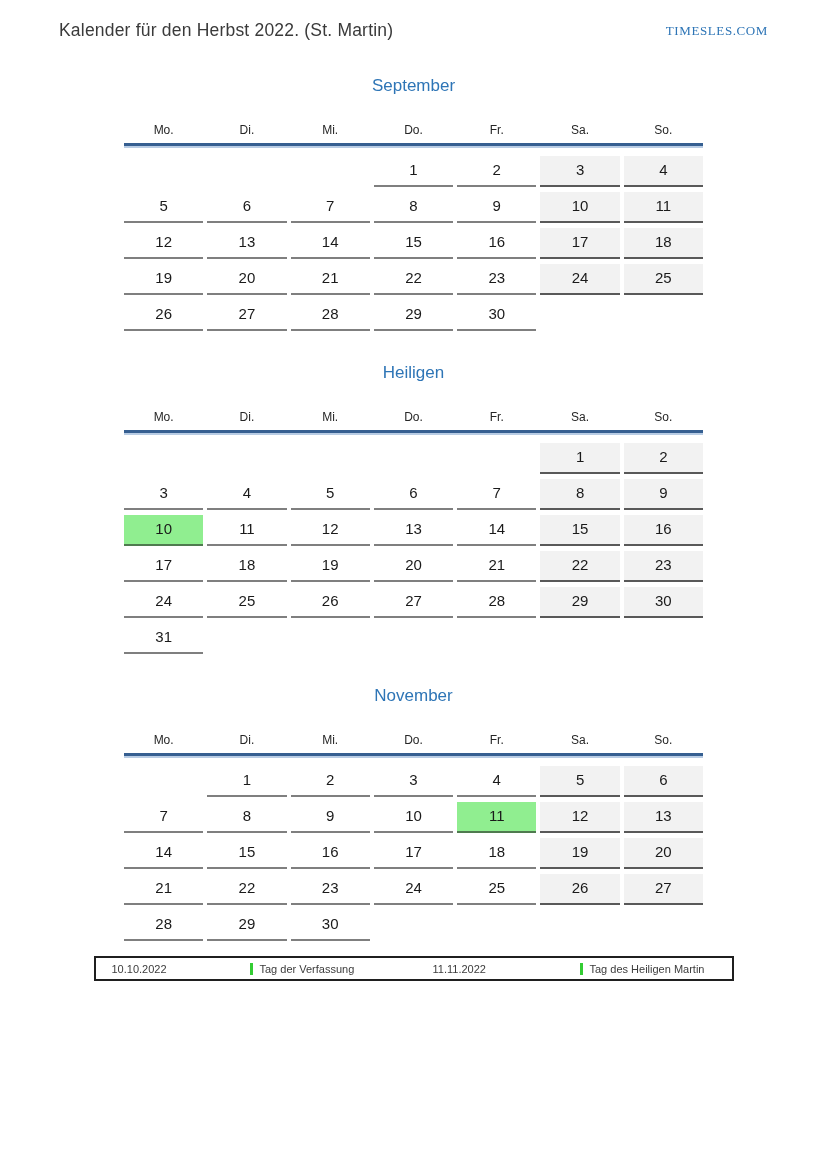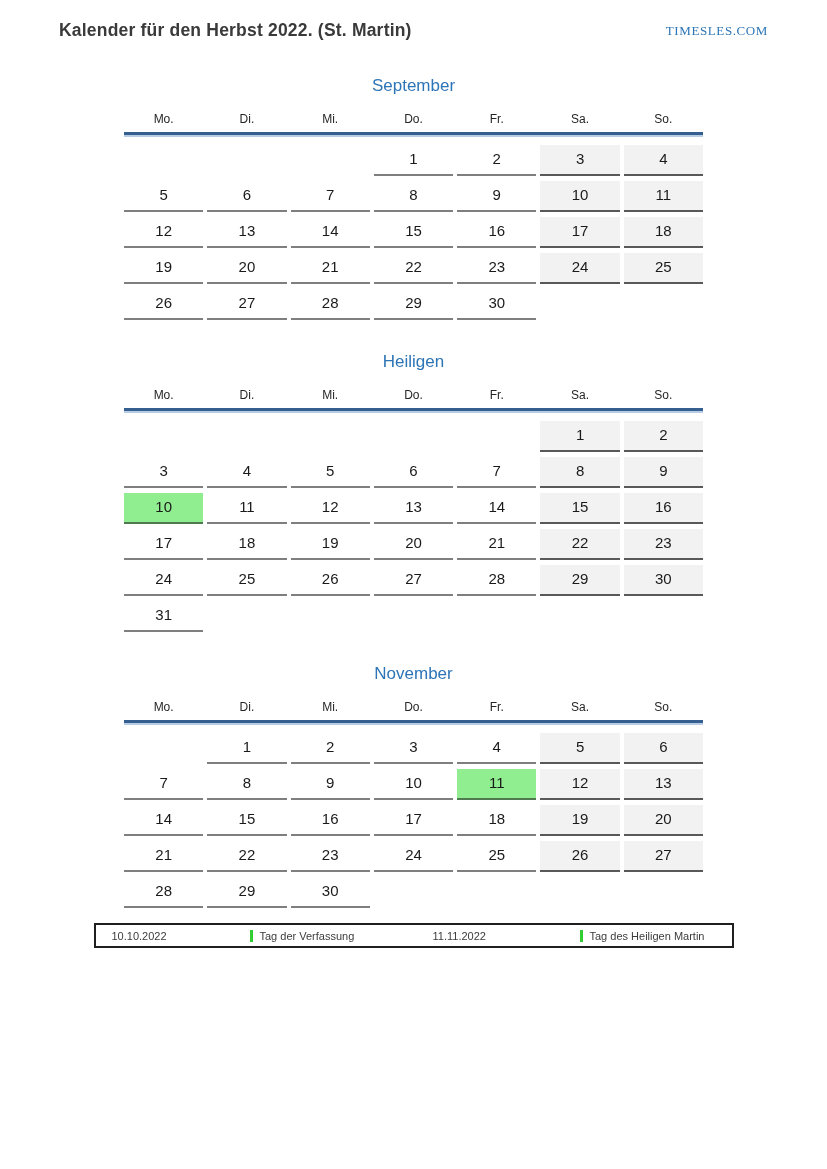--- a/index.html
+++ b/index.html
@@ -19,21 +19,20 @@
     display: flex;
     justify-content: space-between;
     align-items: flex-start;
     padding: 20px 59px 0 59px;
     height: 44px;
   }
   .page-title {
     font-size: 17.5px;
     color: #3a3a3a;
     letter-spacing: 0.2px;
-    font-weight: bold;
   }
   .site-logo {
     font-size: 13px;
     color: #2e75b6;
     letter-spacing: 0.6px;
     text-decoration: none;
     cursor: pointer;
     padding-top: 3px;
     font-family: Liberation Serif, serif;
   }
@@ -49,21 +48,21 @@
     color: #2e75b6;
     font-size: 17px;
     line-height: 22px;
     margin-top: 31px;
   }
 
   .weekday-row {
     display: grid;
     grid-template-columns: repeat(7, 1fr);
     column-gap: 4px;
-    margin-top: 15px;
+    margin-top: 26px;
     text-align: center;
     font-size: 12px;
     color: #262626;
     line-height: 14px;
   }
 
   .header-rule {
     margin-top: 6px;
     height: 5px;
     border-top: 3px solid #365f91;

